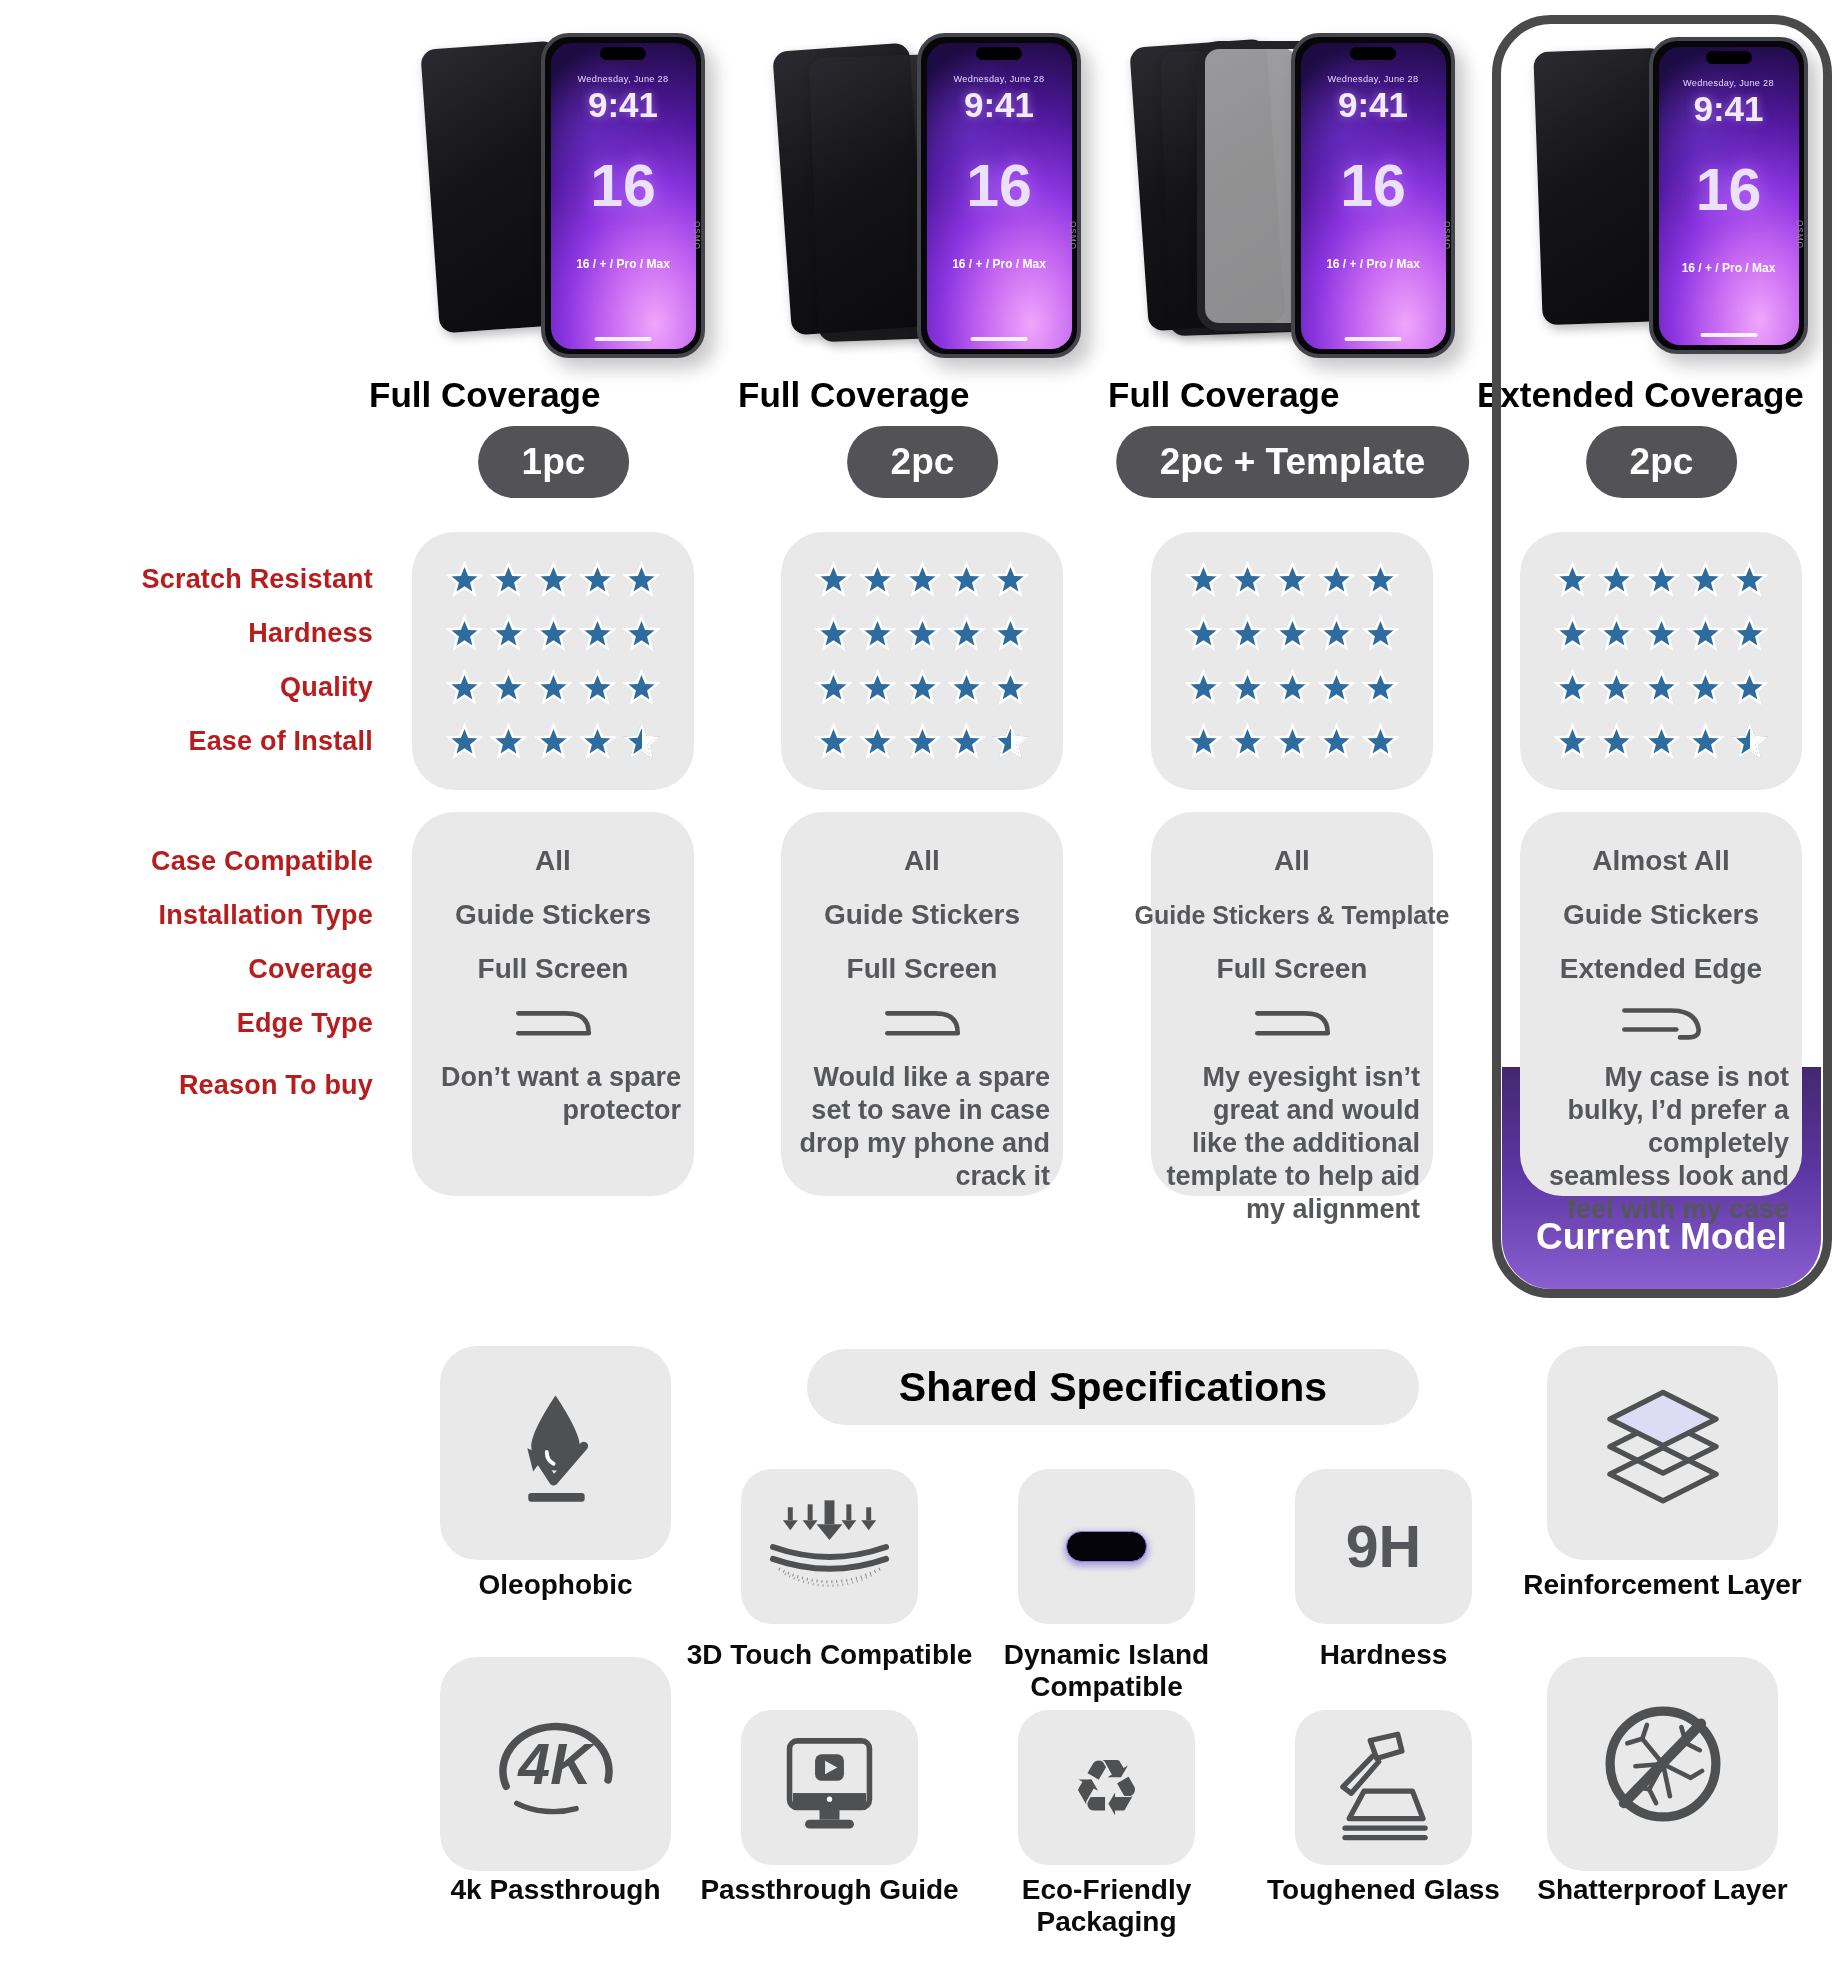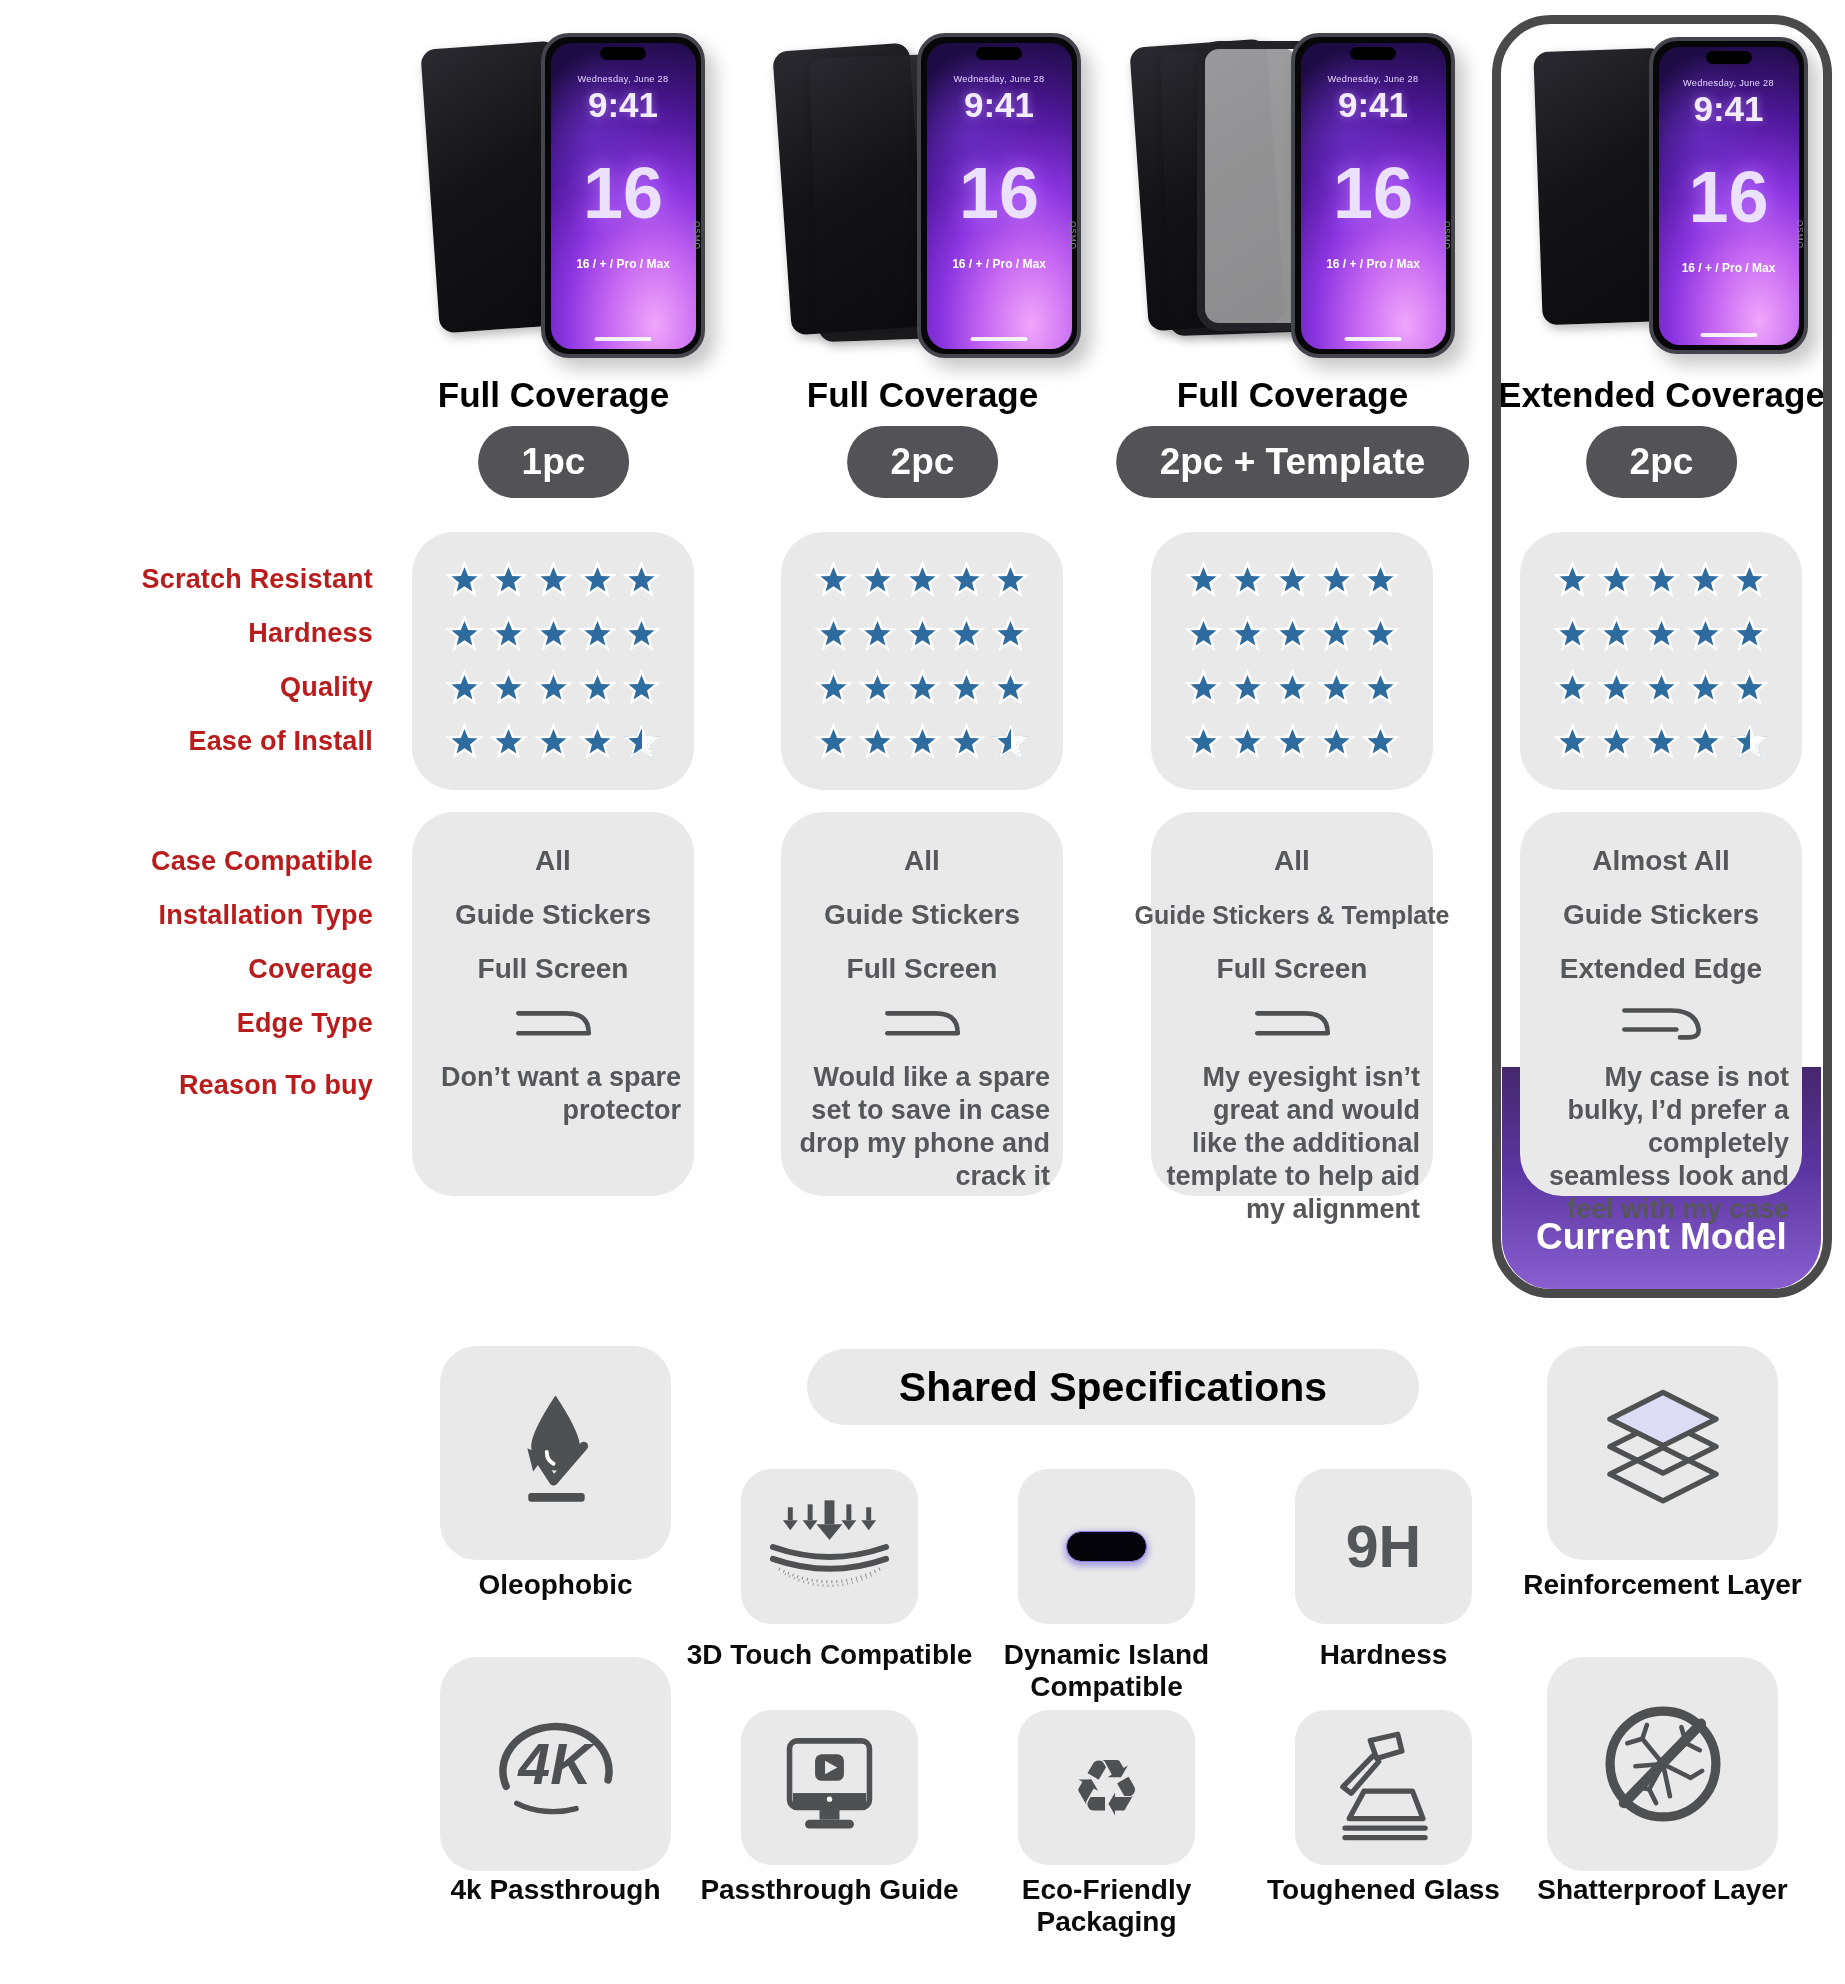--- a/index.html
+++ b/index.html
@@ -32,30 +32,30 @@
     background:radial-gradient(130% 95% at 72% 92%, #f0a6fb 0%, #c465f2 26%, #8a34e0 48%, #50189c 72%, #1d0b44 100%); }
   .screen:before { content:""; position:absolute; inset:0;
     background:radial-gradient(60% 40% at 30% 30%, rgba(120,60,220,.5), transparent 70%); }
   .island { position:absolute; top:10px; left:50%; transform:translateX(-50%);
     width:46px; height:13px; background:#000; border-radius:7.4px; }
   .p-date { position:absolute; top:31px; width:100%; text-align:center;
     font-size:9.2px; color:#e3d6ff; letter-spacing:0.3px; }
   .p-time { position:absolute; top:42px; width:100%; text-align:center;
     font-size:35px; font-weight:bold; color:#f3ecff; text-shadow:0 0 9.2px rgba(200,150,255,.6); }
   .p-model { position:absolute; top:109px; width:100%; text-align:center;
-    font-size:72px; font-weight:bold; color:#ece0ff; text-shadow:0 0 20px rgba(190,120,255,.85); }
+    font-size:59px; font-weight:bold; color:#ece0ff; text-shadow:0 0 20px rgba(190,120,255,.85); }
   .p-variants { position:absolute; top:214px; width:100%; text-align:center;
     font-size:12px; font-weight:bold; color:#ffffff; }
   .p-homebar { position:absolute; bottom:7.4px; left:50%; transform:translateX(-50%);
     width:57px; height:4.6px; border-radius:2.8px; background:rgba(255,255,255,.9); }
   .p-brand { position:absolute; right:-0.9px; top:58%; writing-mode:vertical-rl;
     font-size:8.3px; color:#8a8a92; letter-spacing:0.9px; }
 
   
-  .col-title { position:absolute; top:375px; width:100%; text-align:center;
+  .col-title { position:absolute; top:375px; width:100%; text-align:left;
     font-size:35px; font-weight:bold; color:#000; }
   .badge { position:absolute; top:426px; left:50%; transform:translateX(-50%);
     background:#525257; color:#fff; font-size:37px; font-weight:bold;
     border-radius:39px; height:72px; display:flex; align-items:center;
     justify-content:center; padding:0 44px; white-space:nowrap; }
 
   
   .tile { position:absolute; left:43px; width:282px; background:#e9e9e9; border-radius:42px; }
   .tile.ratings { top:532px; height:258px; padding-top:20px; z-index:2; }
   .tile.attrs   { top:812px; height:384px; padding-top:22px; z-index:2; }

